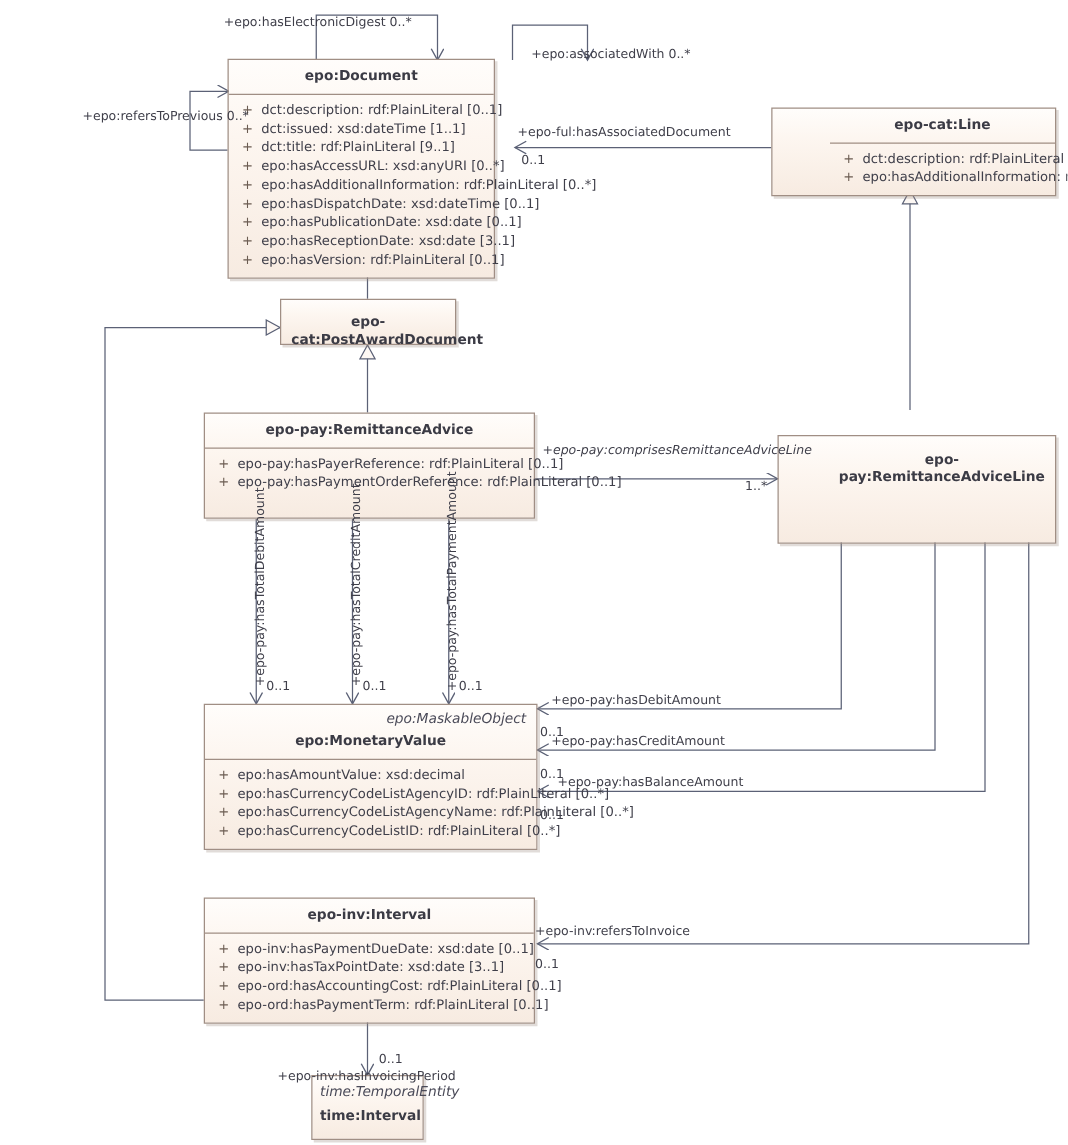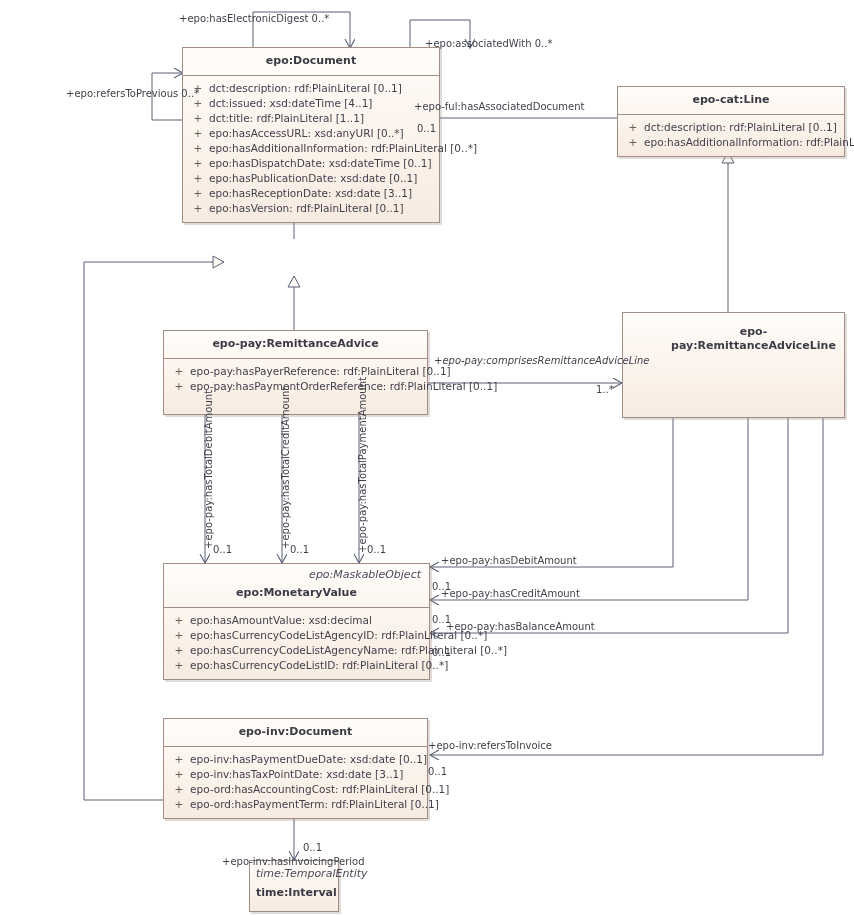--- a/index.html
+++ b/index.html
@@ -135,36 +135,36 @@
       <path d="M673,415 L673,567 L430,567" marker-end="url(#openArrow)"></path>
       <path d="M748,415 L748,600 L430,600" marker-end="url(#openArrow)"></path>
       <path d="M788,415 L788,633 L430,633" marker-end="url(#openArrow)"></path>
 
       <path d="M823,415 L823,755 L430,755" marker-end="url(#openArrow)"></path>
 
       <path d="M294,815 L294,860" marker-end="url(#openArrow)"></path>
     </g>
   </svg>
 
-  <div class="uml-class" style="left:182px; top:47px; width:258px;">
+  <div class="uml-class" style="left:182px; top:47px; width:214px;">
     <div class="uml-head with-divider">
       <span>epo:Document</span>
     </div>
     <div class="uml-body">
       <div class="attr">
           <span class="vis">+</span>
           <span>dct:description: rdf:PlainLiteral [0..1]</span>
         </div>
       <div class="attr">
           <span class="vis">+</span>
-          <span>dct:issued: xsd:dateTime [4..1]</span>
-        </div>
-      <div class="attr">
-          <span class="vis">+</span>
-          <span>dct:title: rdf:PlainLiteral [1..1]</span>
+          <span>dct:issued: xsd:dateTime [1..1]</span>
+        </div>
+      <div class="attr">
+          <span class="vis">+</span>
+          <span>dct:title: rdf:PlainLiteral [9..1]</span>
         </div>
       <div class="attr">
           <span class="vis">+</span>
           <span>epo:hasAccessURL: xsd:anyURI [0..*]</span>
         </div>
       <div class="attr">
           <span class="vis">+</span>
           <span>epo:hasAdditionalInformation: rdf:PlainLiteral [0..*]</span>
         </div>
       <div class="attr">
@@ -179,54 +179,59 @@
           <span class="vis">+</span>
           <span>epo:hasReceptionDate: xsd:date [3..1]</span>
         </div>
       <div class="attr">
           <span class="vis">+</span>
           <span>epo:hasVersion: rdf:PlainLiteral [0..1]</span>
         </div>
     </div>
   </div>
 
-  <div class="uml-class" style="left:617px; top:86px; width:228px;">
+  <div class="uml-class" style="left:617px; top:86px; width:228px;padding-left:46px;">
     <div class="uml-head with-divider">
       <span>epo-cat:Line</span>
     </div>
     <div class="uml-body">
       <div class="attr">
           <span class="vis">+</span>
           <span>dct:description: rdf:PlainLiteral [0..1]</span>
         </div>
       <div class="attr">
           <span class="vis">+</span>
           <span>epo:hasAdditionalInformation: rdf:PlainLiteral [0..1]</span>
         </div>
     </div>
   </div>
 
+  <div class="uml-class" style="left:224px; top:239px; width:141px; height:37px;">
+    <div class="uml-head" style="padding-top:11px;">
+      <span>epo-cat:PostAwardDocument</span>
+    </div>
+  </div>
 
   <div class="uml-class" style="left:163px; top:330px; width:265px; height:85px;">
     <div class="uml-head with-divider">
       <span>epo-pay:RemittanceAdvice</span>
     </div>
     <div class="uml-body">
       <div class="attr">
           <span class="vis">+</span>
           <span>epo-pay:hasPayerReference: rdf:PlainLiteral [0..1]</span>
         </div>
       <div class="attr">
           <span class="vis">+</span>
           <span>epo-pay:hasPaymentOrderReference: rdf:PlainLiteral [0..1]</span>
         </div>
     </div>
   </div>
 
-  <div class="uml-class" style="left:622px; top:312px; width:223px; height:106px;padding-left:40px;">
+  <div class="uml-class" style="left:622px; top:348px; width:223px; height:87px;padding-left:40px;">
     <div class="uml-head" style="padding-top:12px;">
       <span>epo-pay:RemittanceAdviceLine</span>
     </div>
   </div>
 
   <div class="uml-class" style="left:163px; top:563px; width:267px;">
     <div class="uml-head with-divider" style="padding-top:4px;">
       <span class="stereo right">epo:MaskableObject</span>
       <span style="display:block;margin-top:4px;">epo:MonetaryValue</span>
     </div>
@@ -245,21 +250,21 @@
         </div>
       <div class="attr">
           <span class="vis">+</span>
           <span>epo:hasCurrencyCodeListID: rdf:PlainLiteral [0..*]</span>
         </div>
     </div>
   </div>
 
   <div class="uml-class" style="left:163px; top:718px; width:265px;">
     <div class="uml-head with-divider">
-      <span>epo-inv:Document</span>
+      <span>epo-inv:Interval</span>
     </div>
     <div class="uml-body">
       <div class="attr">
           <span class="vis">+</span>
           <span>epo-inv:hasPaymentDueDate: xsd:date [0..1]</span>
         </div>
       <div class="attr">
           <span class="vis">+</span>
           <span>epo-inv:hasTaxPointDate: xsd:date [3..1]</span>
         </div>

